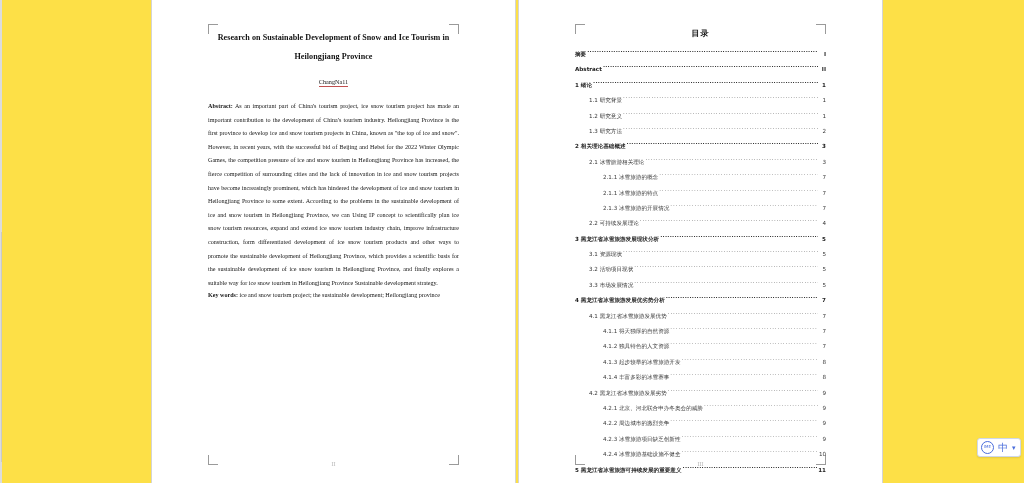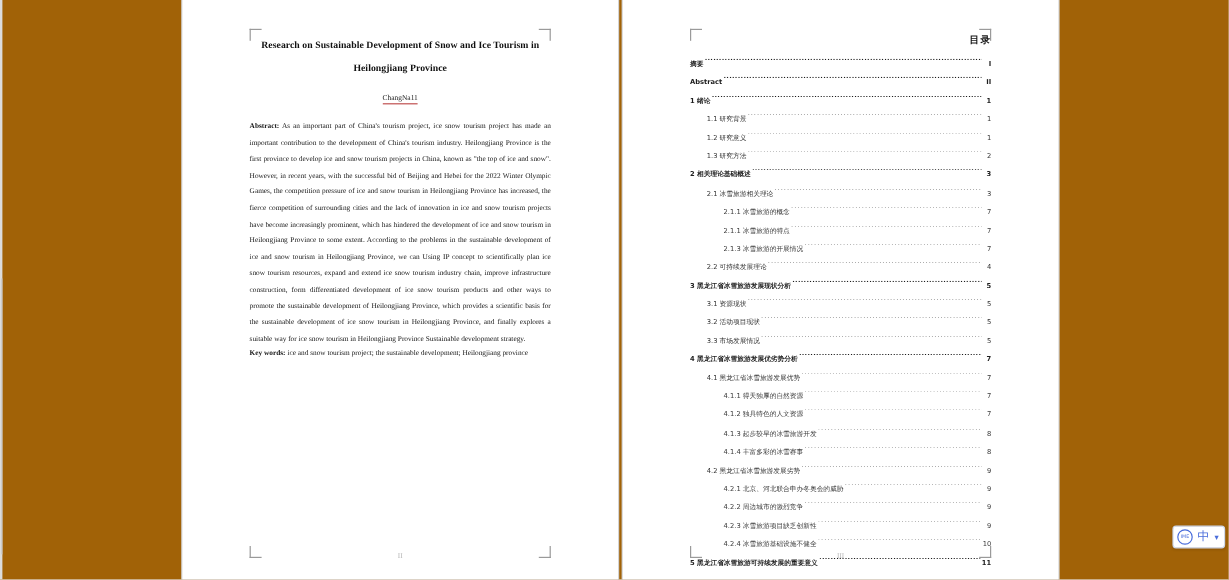--- a/index.html
+++ b/index.html
@@ -9,21 +9,21 @@
     width: 1024px;
     height: 483px;
     overflow: hidden;
     font-family: "Liberation Serif", serif;
   }
 
   #app {
     position: relative;
     width: 1024px;
     height: 483px;
-    background: #a16207;
+    background: #fde047;
   }
 
   
   .left-rail {
     position: absolute;
     left: 0; top: 0;
     width: 2px; height: 483px;
     background: #dcdcdc;
   }
   .left-rail-line {
@@ -124,21 +124,21 @@
     left: 0; right: 0;
     bottom: 16px;
     text-align: center;
     font-size: 6px;
     color: #b5b5b5;
     font-family: "Liberation Serif", serif;
   }
 
   
   .toc-title {
-    text-align: right;
+    text-align: center;
     font-size: 8px;
     font-weight: bold;
     color: #111;
     font-family: "DejaVu Sans", sans-serif;
     letter-spacing: 1px;
     margin-bottom: 10px;
   }
 
   .toc-list { margin: 0; padding: 0; }
 

